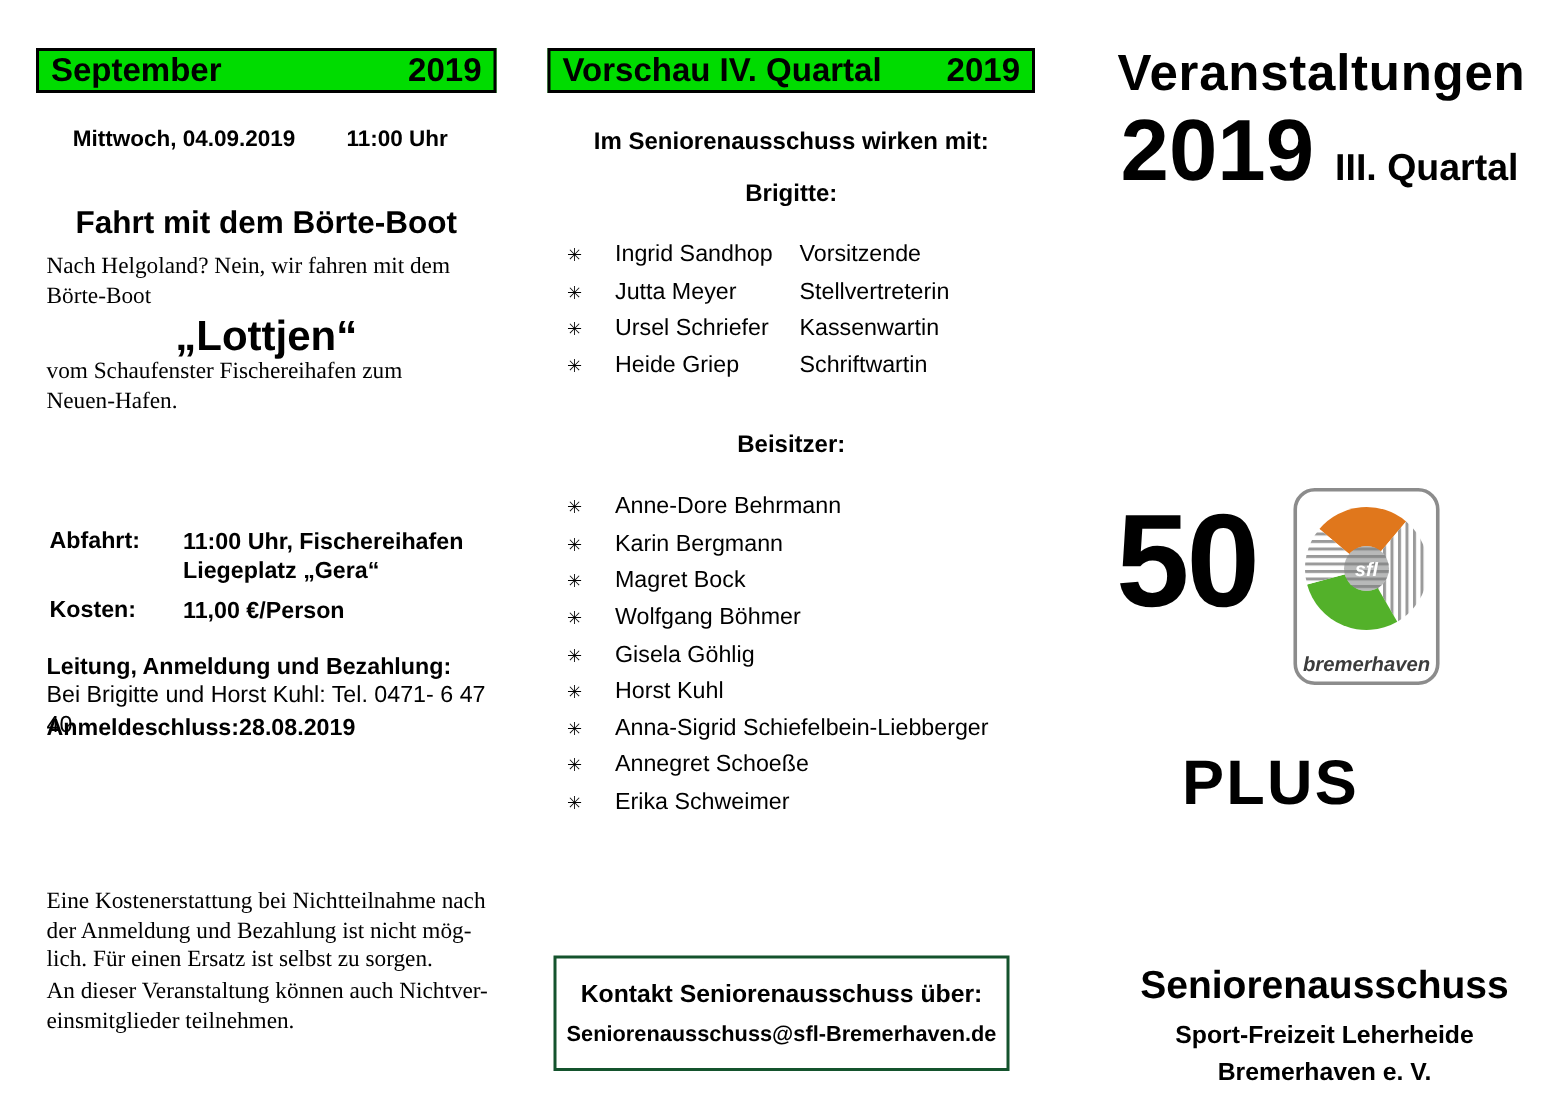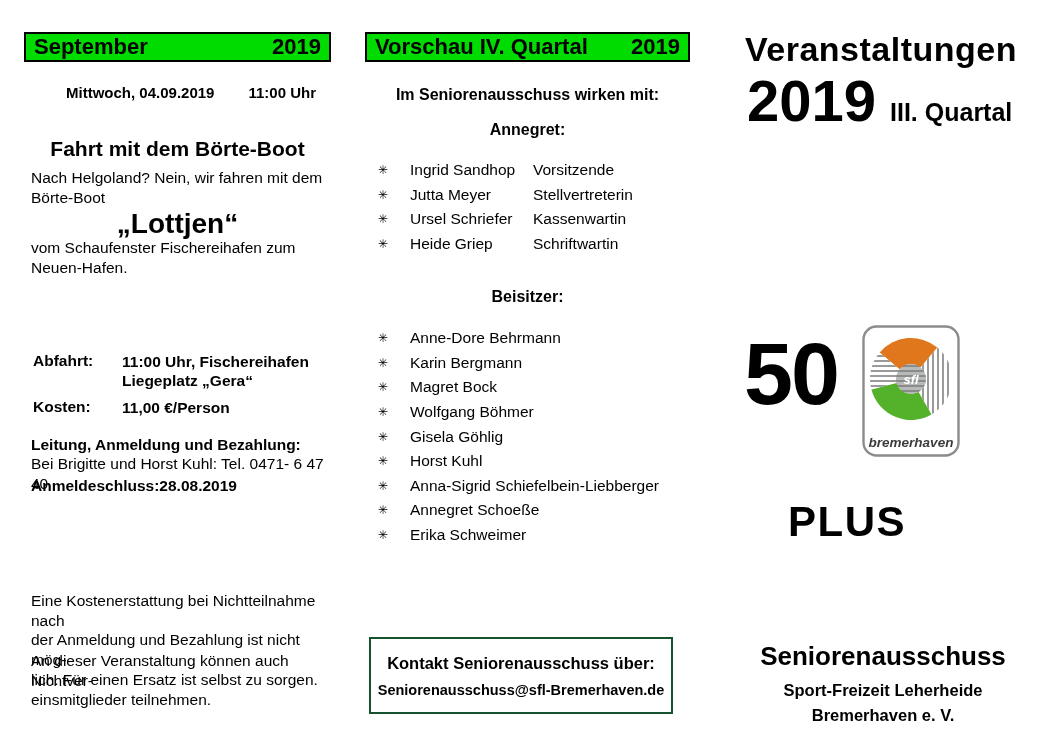--- a/index.html
+++ b/index.html
@@ -4,24 +4,24 @@
 <style>
   html,body{margin:0;padding:0;background:#fff;}
   #page{position:relative;width:1041px;height:739px;background:#fff;overflow:hidden;
         font-family:"Liberation Sans",sans-serif;color:#000;}
   .abs{position:absolute;}
   
   .bar{top:32px;height:30px;background:var(--header-green,#00dc00);border:2px solid #000;
        box-sizing:border-box;display:flex;justify-content:space-between;align-items:center;
        padding:0 8px;font-weight:bold;font-size:22px;line-height:1;}
   
-  .date-row{left:31px;top:84px;width:285px;display:flex;justify-content:flex-end;
+  .date-row{left:31px;top:84px;width:285px;display:flex;justify-content:center;
             font-weight:bold;font-size:15px;gap:34px;}
   .event-title{left:24px;top:137px;width:307px;text-align:center;font-weight:bold;font-size:21px;}
-  .body-txt{font-size:15.5px;line-height:1.27;white-space:pre-line;}
+  .body-txt{font-size:15.5px;line-height:1.27;white-space:pre-line;font-family:Liberation Serif, serif;}
   .intro{left:31px;top:168px;width:300px;}
   .boat{left:24px;top:208px;width:307px;text-align:center;font-weight:bold;font-size:28px;}
   .route{left:31px;top:238px;width:300px;}
   .details{left:33px;top:352px;width:295px;font-size:15.5px;font-weight:bold;}
   .d-row{display:flex;align-items:flex-start;}
   .d-row + .d-row{margin-top:7px;}
   .d-label{width:89px;flex:none;}
   .d-value{white-space:pre-line;line-height:1.25;}
   .organizer{left:31px;top:435px;width:300px;font-size:15.5px;line-height:1.25;}
   .organizer .lbl{font-weight:bold;}
@@ -102,21 +102,21 @@
 lich. Für einen Ersatz ist selbst zu sorgen.</div>
   <div class="abs body-txt note2">An dieser Veranstaltung können auch Nichtver-
 einsmitglieder teilnehmen.</div>
 
   <div class="abs bar" style="left:365px;width:325px;">
     <span>Vorschau IV. Quartal</span>
     <span>2019</span>
   </div>
 
   <div class="abs centered-mid" style="top:86px;">Im Seniorenausschuss wirken mit:</div>
-  <div class="abs centered-mid" style="top:121px;">Annegret:</div>
+  <div class="abs centered-mid" style="top:121px;">Brigitte:</div>
 
   <div class="abs m-list" style="top:158px;">
     <div class="m-row">
       <span class="bullet">✳</span>
       <span class="name">Ingrid Sandhop</span>
       <span class="role">Vorsitzende</span>
     </div>
     <div class="m-row">
       <span class="bullet">✳</span>
       <span class="name">Jutta Meyer</span>

